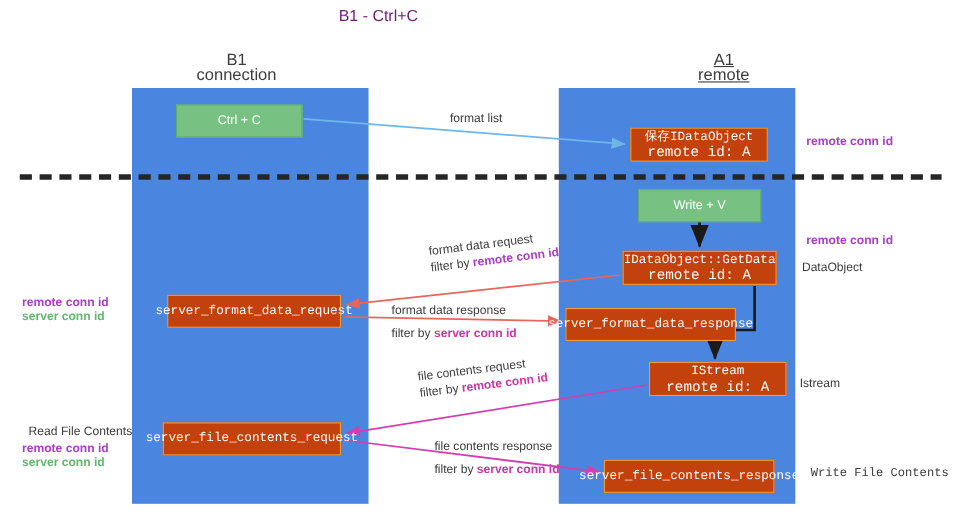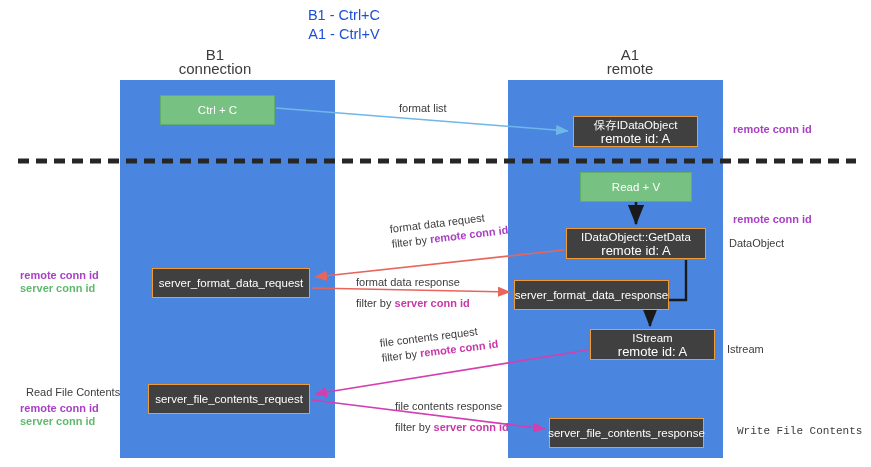--- a/index.html
+++ b/index.html
@@ -14,33 +14,33 @@
   #canvas{position:absolute;left:0;top:0;width:871px;height:467px;}
 
   .abs{position:absolute;}
 
   
   #title{
     left:0;top:6px;width:688px;
     text-align:center;
     font-size:14.5px;
     line-height:19px;
-    color:#1d4ed8;
+    color:#701a75;
   }
   #title div{white-space:pre;}
 
   
   .lane-header{
     text-align:center;
     font-size:15px;
     line-height:14px;
     color:#3c3c3c;
   }
   #laneHeaderB1{left:145px;top:48px;width:140px;}
-  #laneHeaderA1{left:560px;top:48px;width:140px;}
+  #laneHeaderA1{left:588px;top:48px;width:140px;text-decoration:underline;}
 
   
   .lane{background:#4a86e0;}
   #laneB1{left:120px;top:80px;width:215px;height:378px;}
   #laneA1{left:508px;top:80px;width:215px;height:378px;}
 
   
   #svgLayer{position:absolute;left:0;top:0;width:871px;height:467px;pointer-events:none;}
 
   
@@ -51,40 +51,40 @@
     flex-direction:column;
     align-items:center;
     justify-content:center;
     text-align:center;
     color:#ffffff;
     font-size:11.5px;
     line-height:14px;
     padding:14px 4px;
   }
   .node.green{background:#77c282;border:1px solid #5fae6c;}
-  .node.orange{background:#404040;border:1px solid #f09b33;}
+  .node.orange{background:#c2410c;border:1px solid #f09b33;font-family:Liberation Mono, monospace;}
   .node .l2{font-size:13px;}
 
   #nCtrlC{left:160px;top:95px;width:115px;height:26px;}
   #nSaveIDO{left:573px;top:116px;width:125px;height:31px;}
   #nCtrlV{left:580px;top:172px;width:112px;height:26px;}
   #nGetData{left:566px;top:228px;width:140px;height:31px;}
   #nFmtReq{left:152px;top:268px;width:158px;height:24px;}
   #nFmtResp{left:514px;top:280px;width:155px;height:24px;}
   #nIStream{left:590px;top:329px;width:125px;height:31px;}
   #nFileReq{left:148px;top:384px;width:162px;height:24px;}
   #nFileResp{left:549px;top:418px;width:155px;height:24px;}
 
   
   .lbl{position:absolute;font-size:11px;line-height:14px;color:#3c3c3c;white-space:nowrap;}
   .purple{color:#a940c4;font-weight:bold;}
   .green-t{color:#60b96f;font-weight:bold;}
   .magenta{color:#c838a8;font-weight:bold;}
 
-  #lblFormatList{left:399px;top:101px;}
+  #lblFormatList{left:409px;top:101px;}
   #lblRemoteConn1{left:733px;top:122px;}
   #lblRemoteConn2{left:733px;top:212px;}
   #lblDataObject{left:729px;top:236px;}
   #lblIstream{left:727px;top:342px;}
   #lblWriteFC{left:737px;top:424px;font-family:Liberation Mono, monospace;}
 
   #lblLeftMid{left:20px;top:269px;text-align:left;}
   #lblLeftMid div{line-height:13px;}
   #lblReadFC{left:26px;top:385px;}
   #lblLeftBot{left:20px;top:402px;}
@@ -108,21 +108,20 @@
   #grpFileResp div:nth-child(2){margin-top:6px;}
   #grpFmtResp div:nth-child(2),#grpFileResp div:nth-child(2){margin-left:0px;}
 </style>
 </head>
 <body>
 
 <div id="canvas">
 
   <div id="title" class="abs">
     <div>B1 - Ctrl+C</div>
-    <div>A1 - Ctrl+V</div>
   </div>
 
   <div id="laneHeaderB1" class="abs lane-header">
     <div>B1</div>
     <div>connection</div>
   </div>
   <div id="laneHeaderA1" class="abs lane-header">
     <div>A1</div>
     <div>remote</div>
   </div>
@@ -166,21 +165,21 @@
   <div id="nCtrlC" class="node green">
     <span>Ctrl + C</span>
   </div>
 
   <div id="nSaveIDO" class="node orange">
     <span>保存IDataObject</span>
     <span class="l2">remote id: A</span>
   </div>
 
   <div id="nCtrlV" class="node green">
-    <span>Read + V</span>
+    <span>Write + V</span>
   </div>
 
   <div id="nGetData" class="node orange">
     <span>IDataObject::GetData</span>
     <span class="l2">remote id: A</span>
   </div>
 
   <div id="nFmtResp" class="node orange">
     <span>server_format_data_response</span>
   </div>

